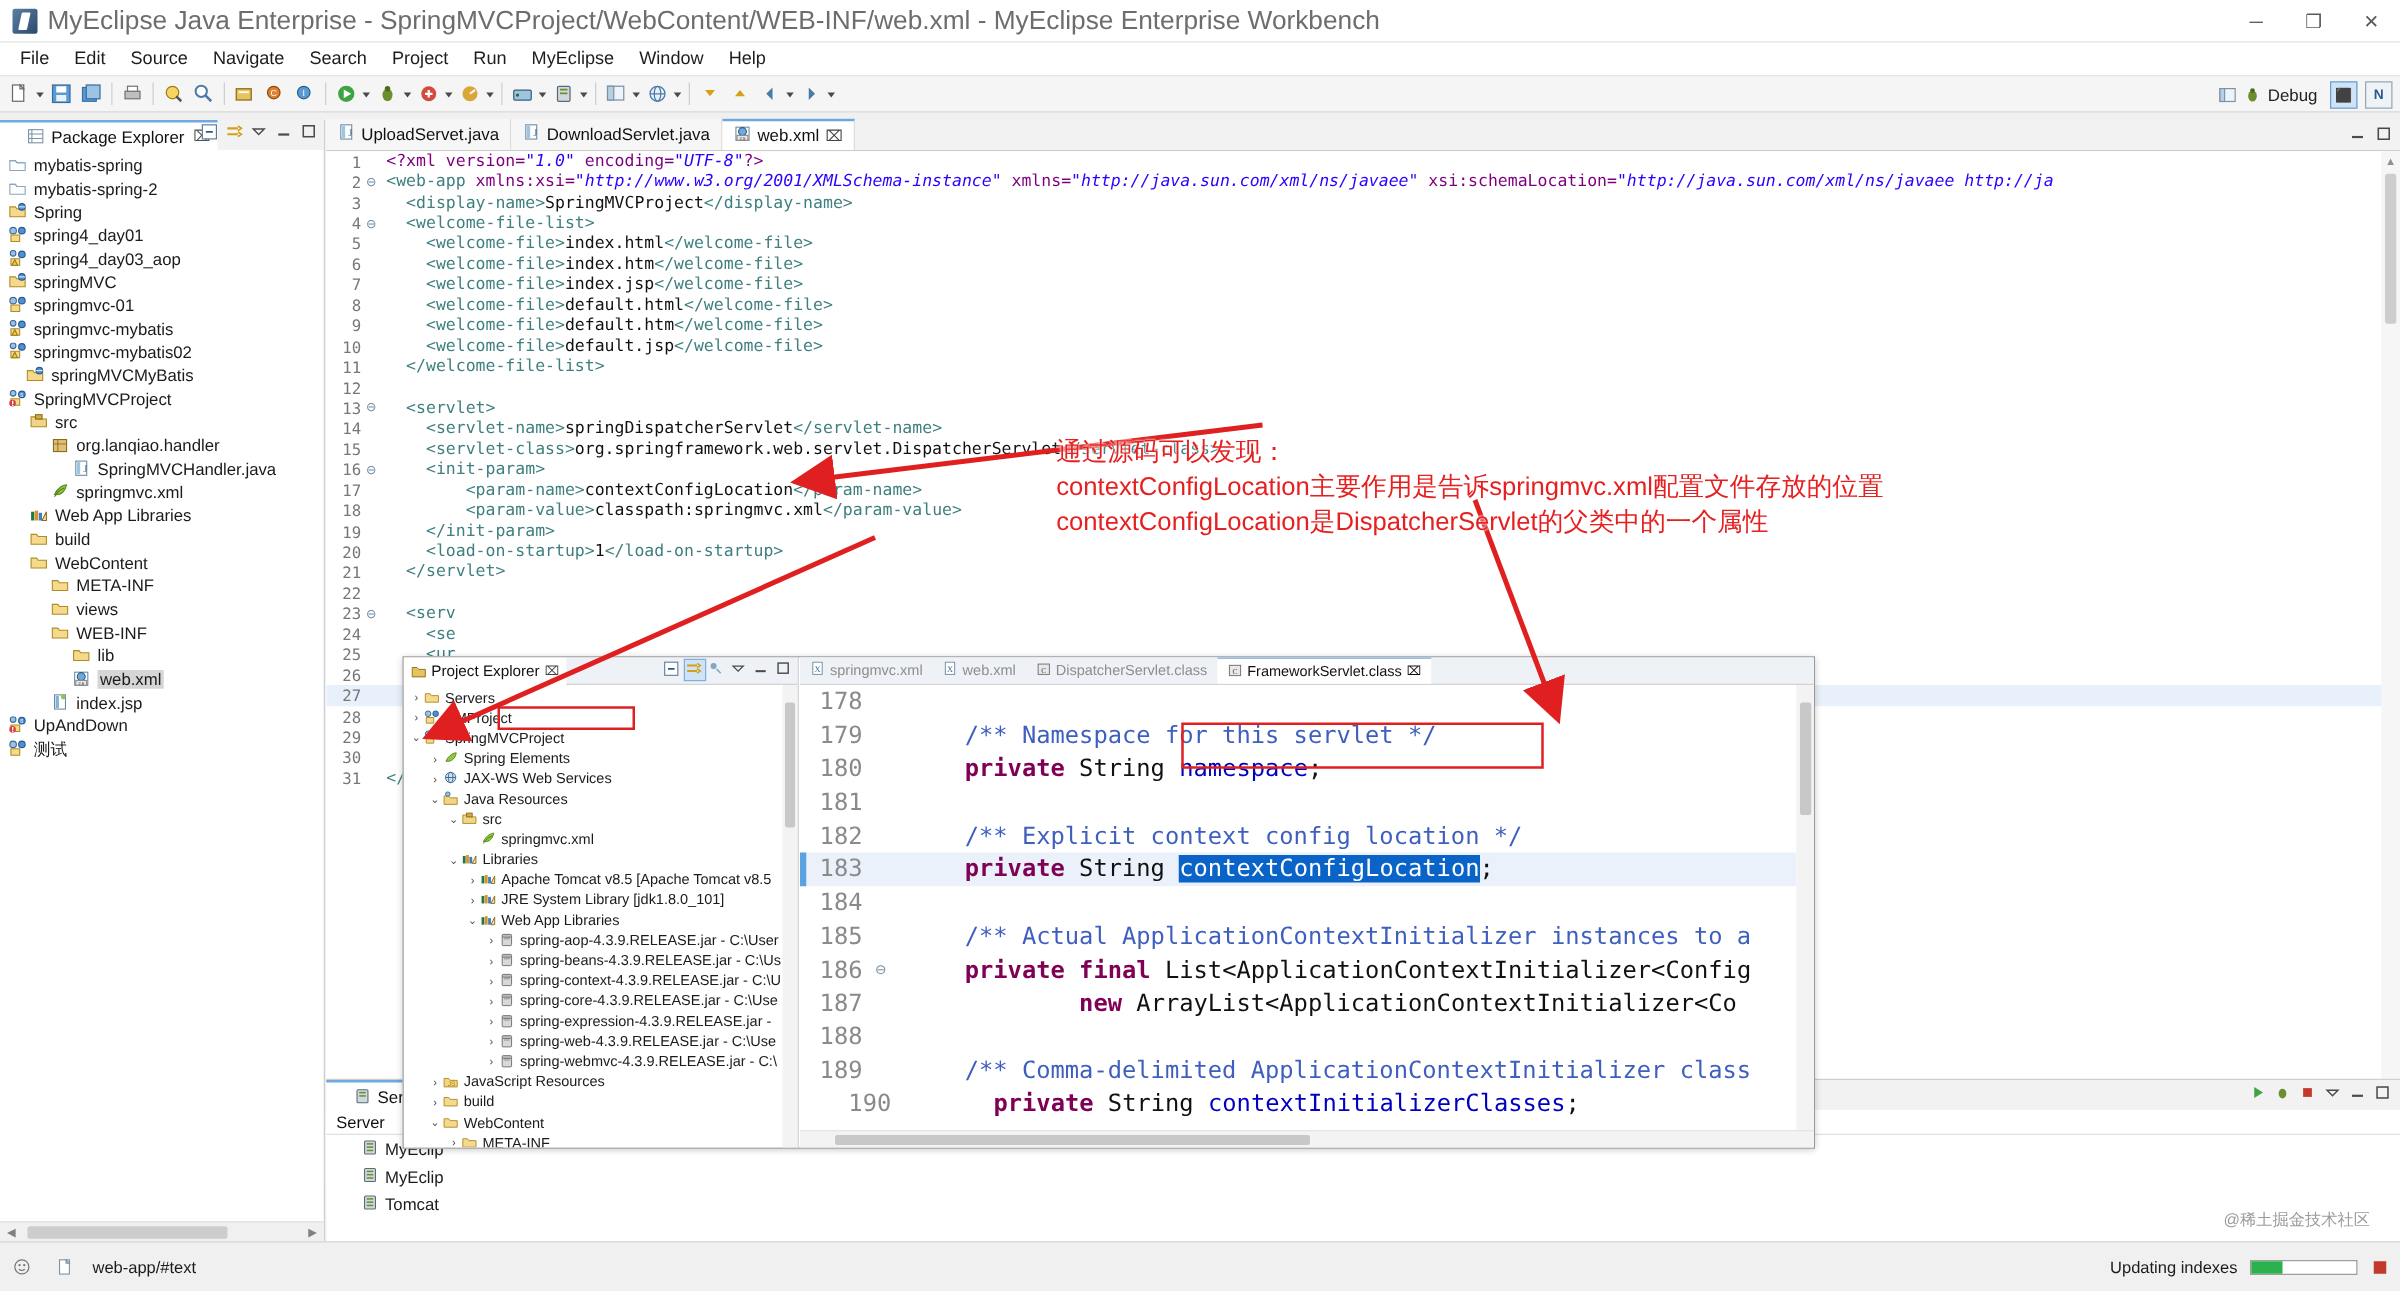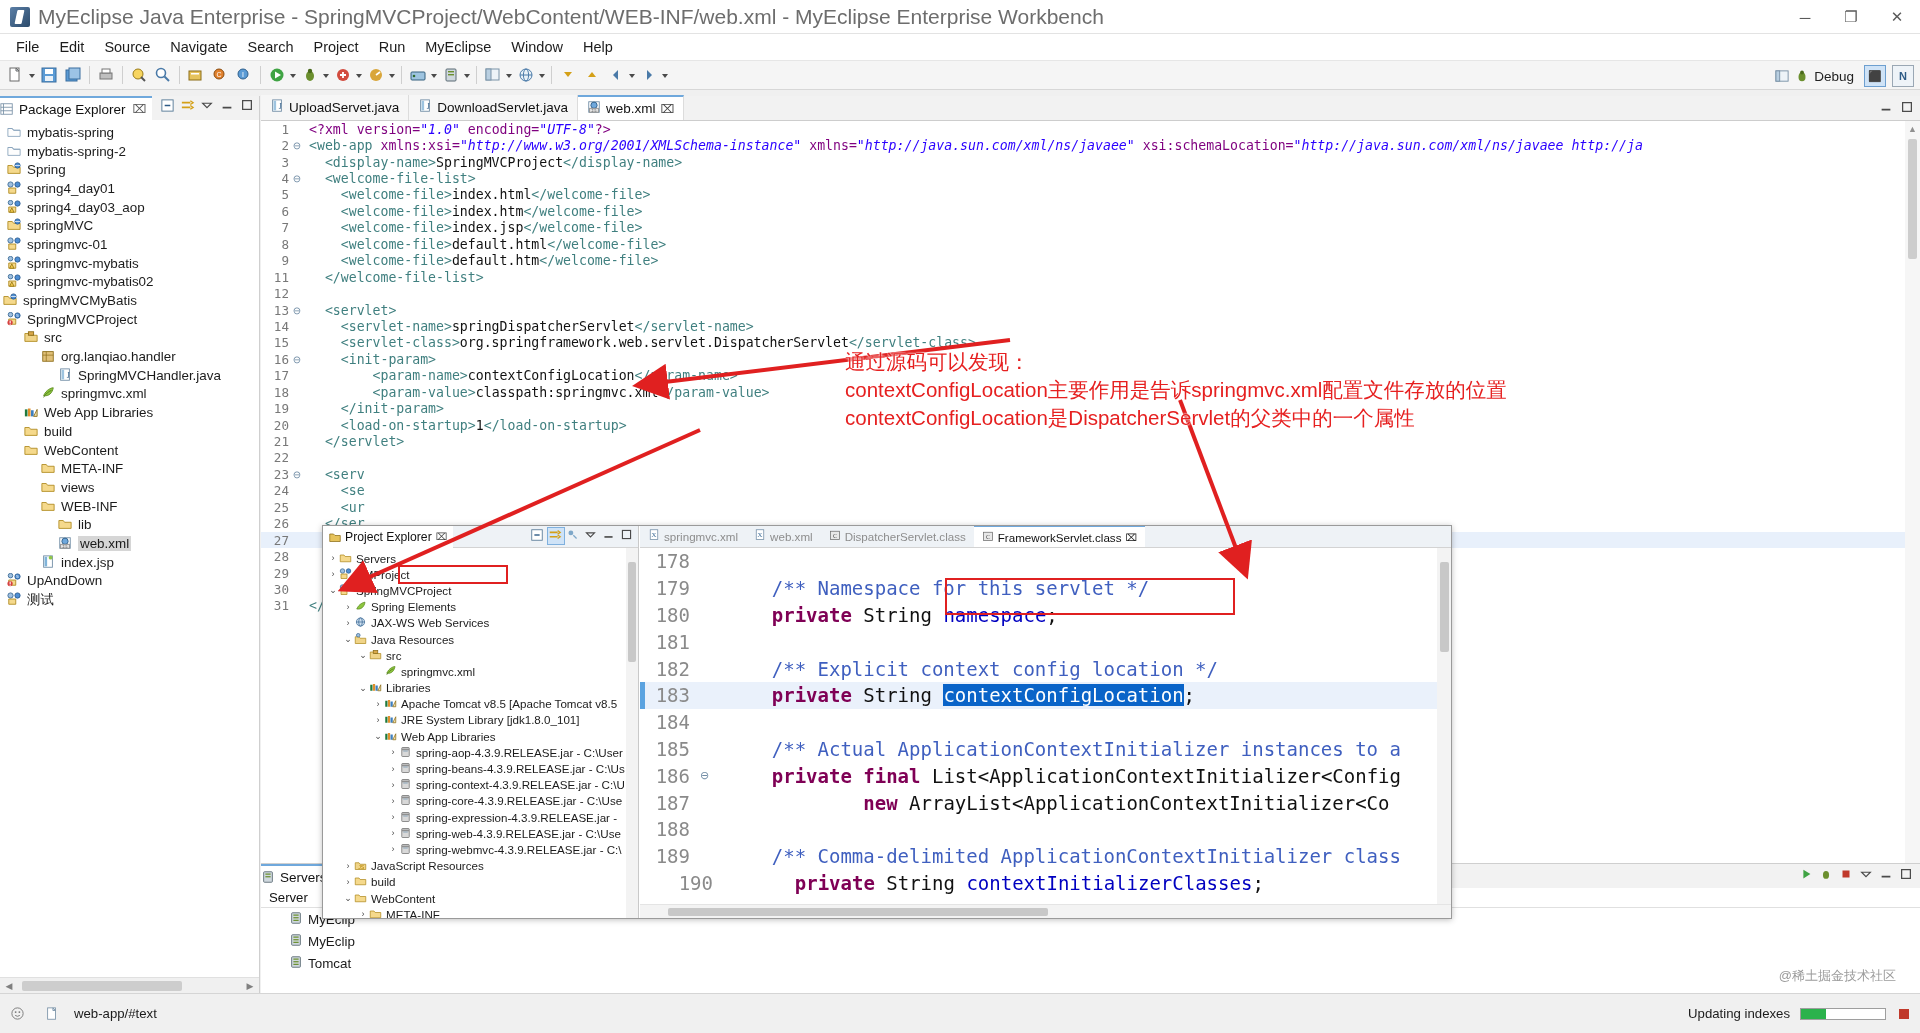--- a/index.html
+++ b/index.html
@@ -50,21 +50,21 @@
            display:flex; align-items:center; justify-content:center; color:#2d5b86; font-weight:bold;}
   .persp.active { background:#cfe3f7; border-color:#6d9fd0; }
 
   
   #workbench { position:absolute; top:96px; left:0; right:0; bottom:40px; }
 
   
   #leftview { position:absolute; left:0; top:0; width:260px; bottom:0; background:#fff;
               border-right:1px solid #cfcfcf; }
   .viewtab-row { height:24px; background:#f2f2f2; display:flex; align-items:flex-end; position:relative; }
-  .viewtab { height:24px; display:flex; align-items:center; gap:5px; padding:0 6px 0 0;
+  .viewtab { height:24px; display:flex; align-items:center; gap:5px; padding:0 6px 0 22px;
              background:#fff; border-top:2px solid #6fa8dc; font-size:13.5px; color:#111; }
   .viewtab .x { color:#555; font-size:12px; margin-left:2px; }
   .view-tools { position:absolute; right:2px; top:2px; display:flex; gap:3px; align-items:center; }
   .vt { width:17px; height:17px; position:relative; }
 
   #tree { position:absolute; top:24px; left:0; right:0; bottom:22px; overflow:hidden; padding-top:3px;}
   .trow { height:18.7px; display:flex; align-items:center; white-space:nowrap; font-size:13.4px; padding-left:6px; }
   .trow.sel { }
   .trow .lbl { }
   .trow .lbl.hl { background:#d6d6d6; padding:0 2px; }
@@ -454,21 +454,21 @@
         </div>
         <div class="trow" style="padding-left: 6px;">
           <span class="ticon"><svg width="16" height="14" viewBox="0 0 16 16">
               <circle cx="4" cy="3" r="2.6" fill="#9fc0e0" stroke="#3b6a96"></circle>
               <path d="M2 8h8v6H2z" fill="#f5d98c" stroke="#b08c22"></path>
               <path d="M3 14l2.5-5 2.5 5z" fill="#f2c94c" stroke="#9a7c18"></path>
               <circle cx="12" cy="4" r="3" fill="#4f8fd4" stroke="#27598f"></circle>
             </svg></span>
           <span class="lbl">springmvc-mybatis02</span>
         </div>
-        <div class="trow" style="padding-left: 2px;">
+        <div class="trow" style="padding-left: 20px;">
           <span class="ticon"><svg width="16" height="14" viewBox="0 0 16 16">
               <path d="M1 4h5l1.5 2H15v7H1z" fill="#f5d98c" stroke="#b08c22"></path>
               <circle cx="12" cy="4" r="3" fill="#4f8fd4" stroke="#27598f"></circle>
               <path d="M9 4h6" stroke="#fff" stroke-width=".8"></path>
             </svg></span>
           <span class="lbl">springMVCMyBatis</span>
         </div>
         <div class="trow" style="padding-left: 6px;">
           <span class="ticon"><svg width="16" height="14" viewBox="0 0 16 16">
               <circle cx="4" cy="3" r="2.6" fill="#9fc0e0" stroke="#3b6a96"></circle>
@@ -640,20 +640,21 @@
     <div id="code">
         <div class="cline"><span class="gut">1</span><span class="fold"></span><span class="ctext"><span class="pi">&lt;?xml </span><span class="at">version=</span><span class="st">"1.0"</span><span class="at"> encoding=</span><span class="st">"UTF-8"</span><span class="pi">?&gt;</span></span></div>
         <div class="cline"><span class="gut">2</span><span class="fold">⊖</span><span class="ctext"><span class="tg">&lt;web-app </span><span class="at">xmlns:xsi=</span><span class="st">"http://www.w3.org/2001/XMLSchema-instance"</span><span class="at"> xmlns=</span><span class="st">"http://java.sun.com/xml/ns/javaee"</span><span class="at"> xsi:schemaLocation=</span><span class="st">"http://java.sun.com/xml/ns/javaee http://ja</span></span></div>
         <div class="cline"><span class="gut">3</span><span class="fold"></span><span class="ctext">  <span class="tg">&lt;display-name&gt;</span><span class="tx">SpringMVCProject</span><span class="tg">&lt;/display-name&gt;</span></span></div>
         <div class="cline"><span class="gut">4</span><span class="fold">⊖</span><span class="ctext">  <span class="tg">&lt;welcome-file-list&gt;</span></span></div>
         <div class="cline"><span class="gut">5</span><span class="fold"></span><span class="ctext">    <span class="tg">&lt;welcome-file&gt;</span><span class="tx">index.html</span><span class="tg">&lt;/welcome-file&gt;</span></span></div>
         <div class="cline"><span class="gut">6</span><span class="fold"></span><span class="ctext">    <span class="tg">&lt;welcome-file&gt;</span><span class="tx">index.htm</span><span class="tg">&lt;/welcome-file&gt;</span></span></div>
         <div class="cline"><span class="gut">7</span><span class="fold"></span><span class="ctext">    <span class="tg">&lt;welcome-file&gt;</span><span class="tx">index.jsp</span><span class="tg">&lt;/welcome-file&gt;</span></span></div>
         <div class="cline"><span class="gut">8</span><span class="fold"></span><span class="ctext">    <span class="tg">&lt;welcome-file&gt;</span><span class="tx">default.html</span><span class="tg">&lt;/welcome-file&gt;</span></span></div>
         <div class="cline"><span class="gut">9</span><span class="fold"></span><span class="ctext">    <span class="tg">&lt;welcome-file&gt;</span><span class="tx">default.htm</span><span class="tg">&lt;/welcome-file&gt;</span></span></div>
+        <div class="cline"><span class="gut">10</span><span class="fold"></span><span class="ctext">    <span class="tg">&lt;welcome-file&gt;</span><span class="tx">default.jsp</span><span class="tg">&lt;/welcome-file&gt;</span></span></div>
         <div class="cline"><span class="gut">11</span><span class="fold"></span><span class="ctext">  <span class="tg">&lt;/welcome-file-list&gt;</span></span></div>
         <div class="cline"><span class="gut">12</span><span class="fold"></span><span class="ctext"></span></div>
         <div class="cline"><span class="gut">13</span><span class="fold">⊖</span><span class="ctext">  <span class="tg">&lt;servlet&gt;</span></span></div>
         <div class="cline"><span class="gut">14</span><span class="fold"></span><span class="ctext">    <span class="tg">&lt;servlet-name&gt;</span><span class="tx">springDispatcherServlet</span><span class="tg">&lt;/servlet-name&gt;</span></span></div>
         <div class="cline"><span class="gut">15</span><span class="fold"></span><span class="ctext">    <span class="tg">&lt;servlet-class&gt;</span><span class="tx">org.springframework.web.servlet.DispatcherServlet</span><span class="tg">&lt;/servlet-class&gt;</span></span></div>
         <div class="cline"><span class="gut">16</span><span class="fold">⊖</span><span class="ctext">    <span class="tg">&lt;init-param&gt;</span></span></div>
         <div class="cline"><span class="gut">17</span><span class="fold"></span><span class="ctext">        <span class="tg">&lt;param-name&gt;</span><span class="tx">contextConfigLocation</span><span class="tg">&lt;/param-name&gt;</span></span></div>
         <div class="cline"><span class="gut">18</span><span class="fold"></span><span class="ctext">        <span class="tg">&lt;param-value&gt;</span><span class="tx">classpath:springmvc.xml</span><span class="tg">&lt;/param-value&gt;</span></span></div>
         <div class="cline"><span class="gut">19</span><span class="fold"></span><span class="ctext">    <span class="tg">&lt;/init-param&gt;</span></span></div>
         <div class="cline"><span class="gut">20</span><span class="fold"></span><span class="ctext">    <span class="tg">&lt;load-on-startup&gt;</span><span class="tx">1</span><span class="tg">&lt;/load-on-startup&gt;</span></span></div>

